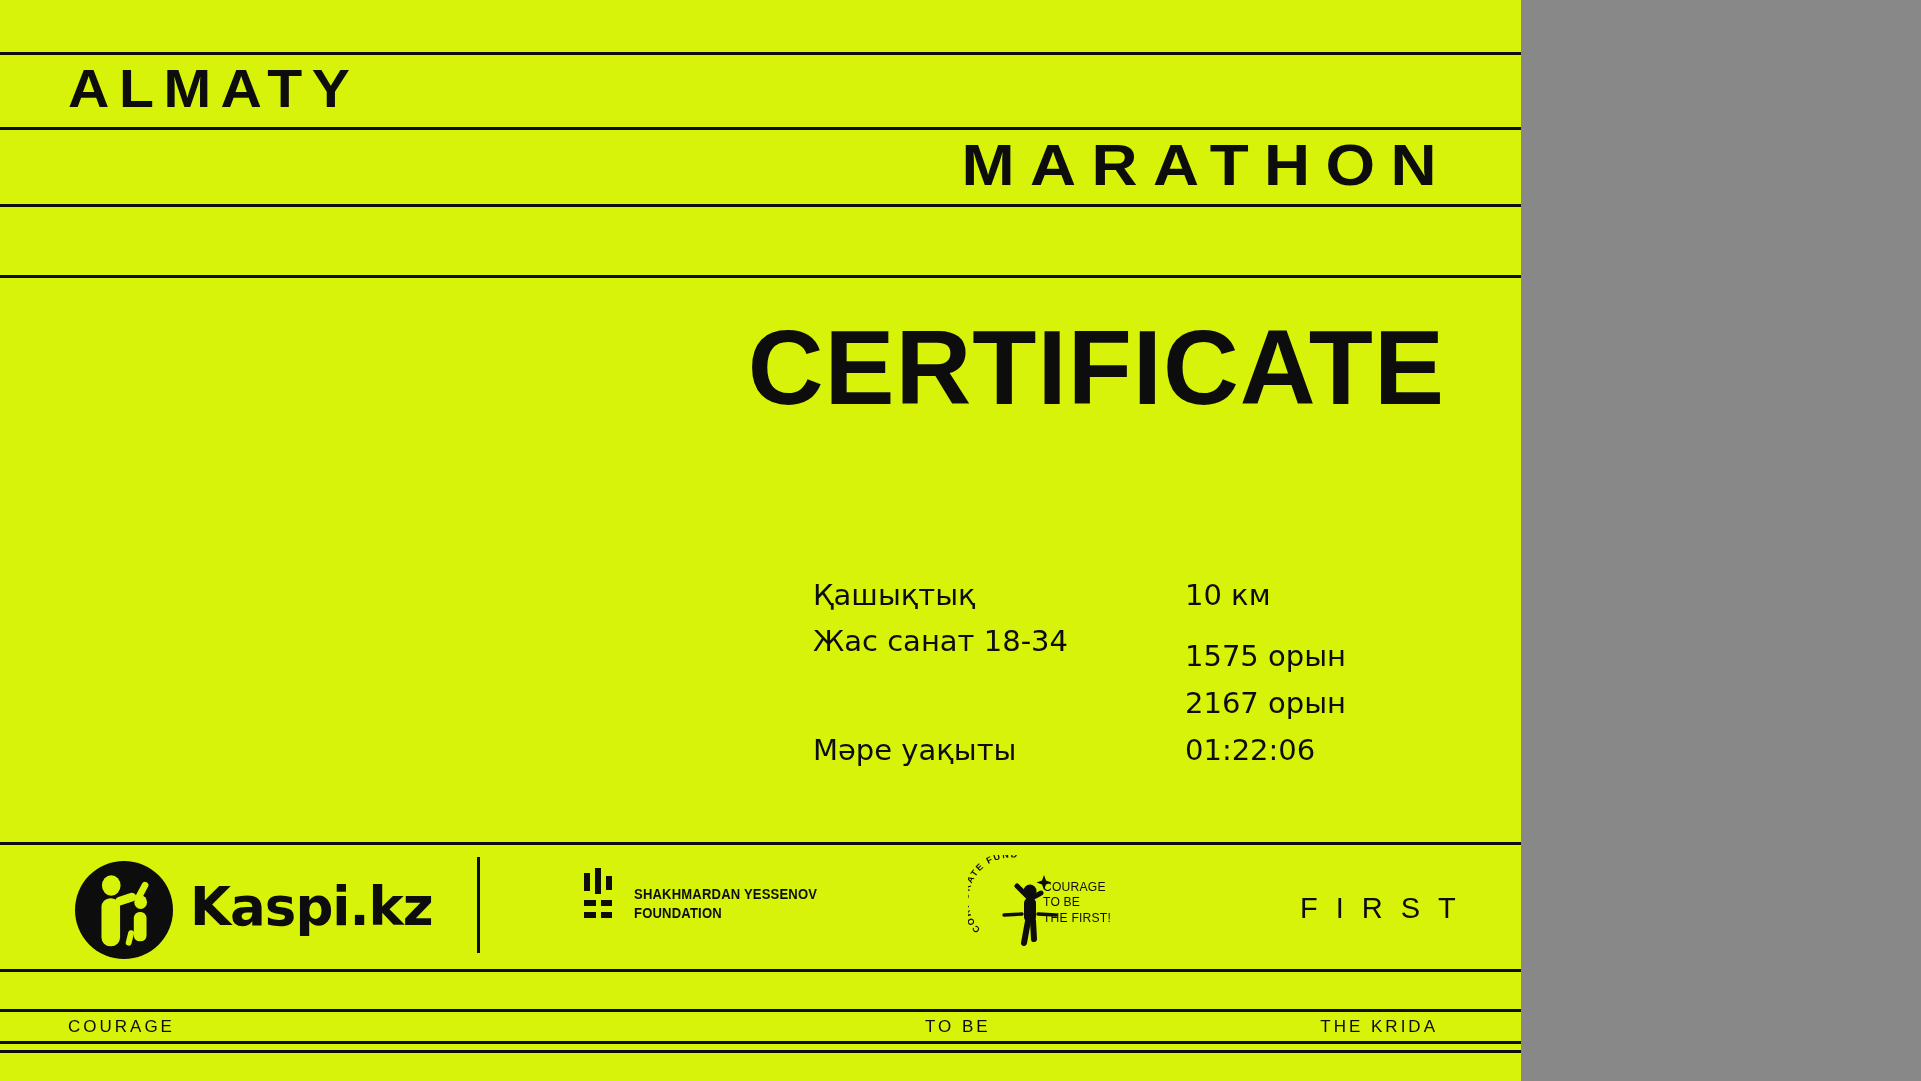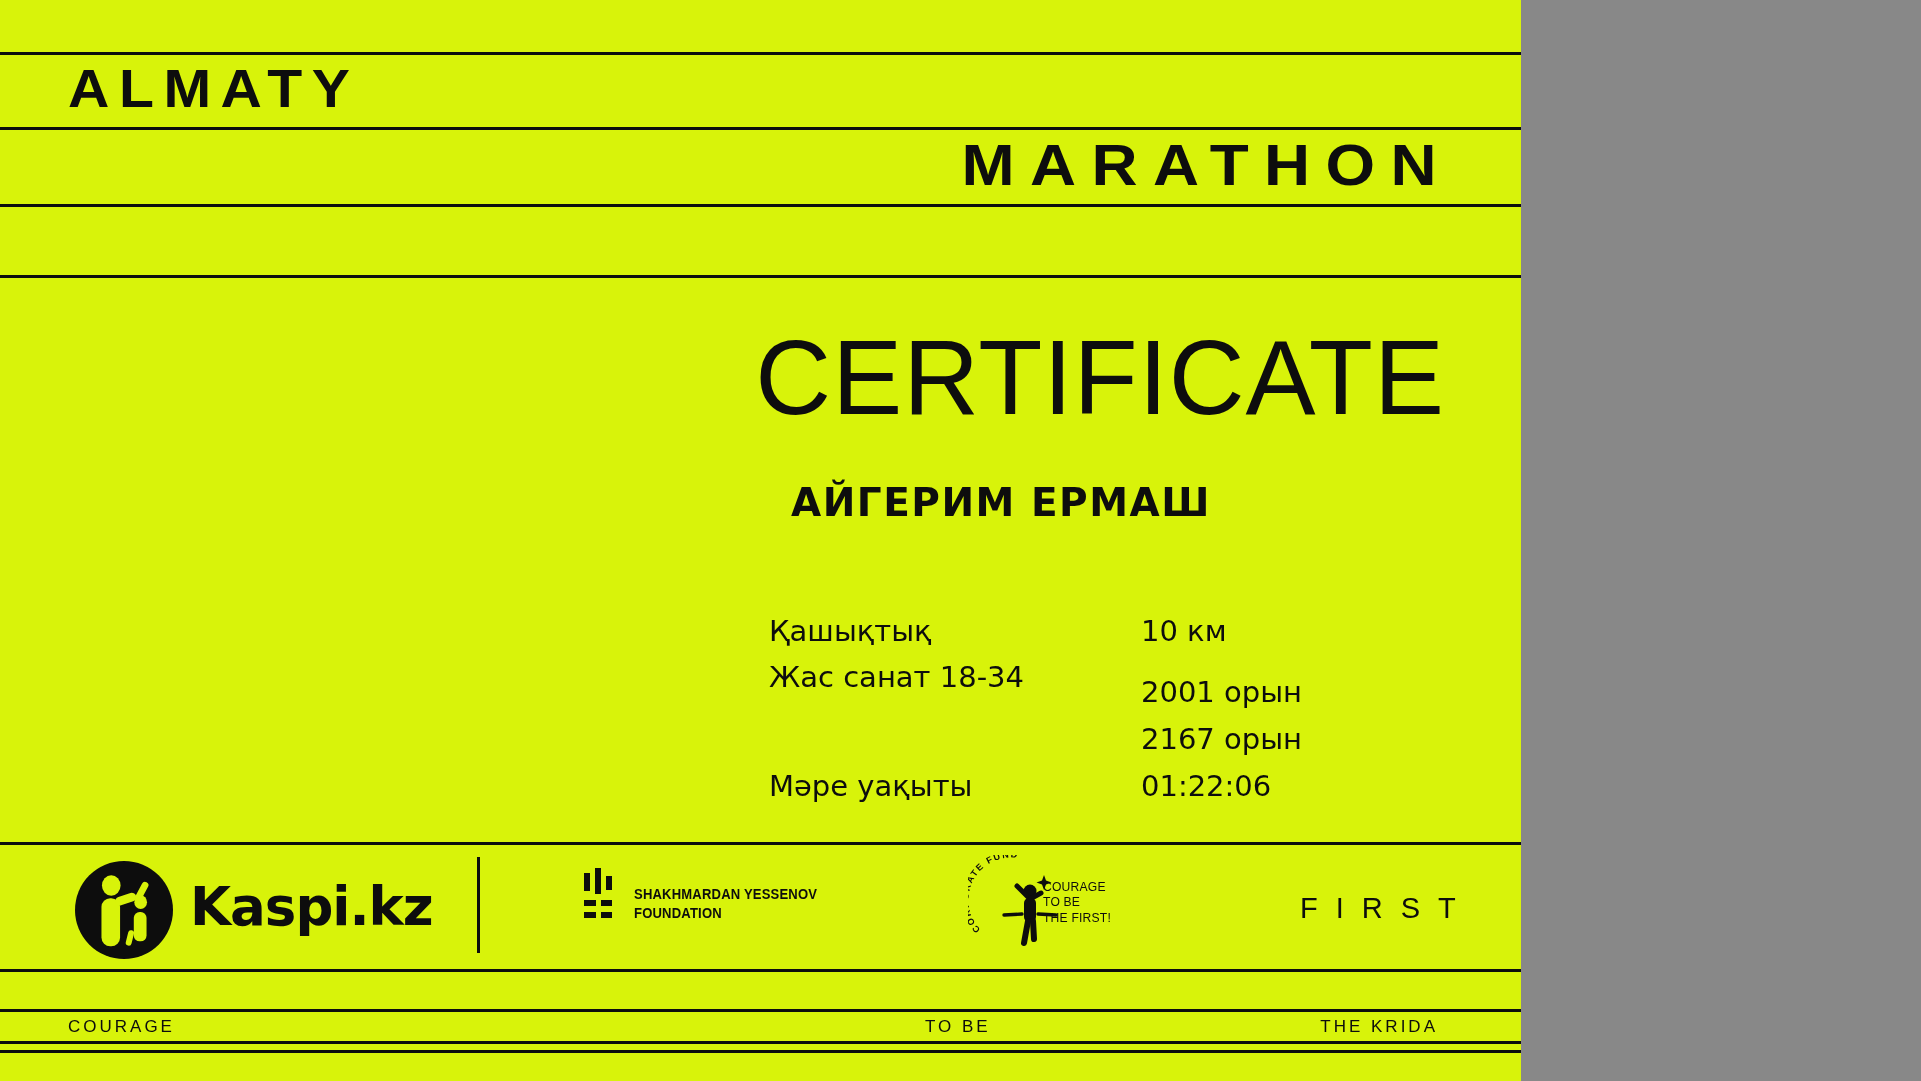--- a/index.html
+++ b/index.html
@@ -28,35 +28,34 @@
     font-weight:bold;font-size:58px;line-height:58px;letter-spacing:14px;
     transform:scaleX(1.10);transform-origin:right center;white-space:nowrap;
     margin-right:-14px; 
   }
   .estline{
     position:absolute;right:84px;top:226px;
     font-weight:600;font-size:27px;line-height:27px;letter-spacing:5px;
     white-space:nowrap;margin-right:-5px;
   }
   .cert-title{
-    position:absolute;right:76px;top:328px;
-    font-weight:400;font-size:105px;line-height:100px;letter-spacing:1px;
+    position:absolute;right:76px;top:318px;
+    font-weight:700;font-size:105px;line-height:100px;letter-spacing:1px;
     font-family:"Liberation Sans",sans-serif;white-space:nowrap;
   }
   .runner-name{
     position:absolute;left:791px;top:481px;
     font-family:"DejaVu Sans",sans-serif;
     font-weight:bold;font-size:39px;line-height:44px;letter-spacing:1.5px;
     white-space:nowrap;
   }
   .row{
-    position:absolute;left:769px;width:780px;height:36px;
+    position:absolute;left:813px;width:780px;height:36px;
     font-family:"DejaVu Sans",sans-serif;font-size:29px;line-height:34px;
     white-space:nowrap;
-    margin-top:36px;
   }
   .row .val{position:absolute;left:372px;top:0;}
   .row .val.shift{transform:translateY(15px);}
 
   
   .kaspi-badge{position:absolute;left:75px;top:861px;width:98px;height:98px;}
   .kaspi-word{
     position:absolute;left:190px;top:877px;
     font-family:"DejaVu Sans",sans-serif;font-weight:bold;
     font-size:53px;line-height:60px;letter-spacing:-1px;white-space:nowrap;
@@ -110,29 +109,28 @@
   <div class="hline" style="top:842px"></div>
   <div class="hline" style="top:969px"></div>
   <div class="hline" style="top:1009px"></div>
   <div class="hline" style="top:1041px"></div>
   <div class="hline" style="top:1050px"></div>
 
   <div class="almaty">ALMATY</div>
   <div class="marathon">MARATHON</div>
 
   <div class="cert-title">CERTIFICATE</div>
-  <div class="runner-name">АЙГЕРИМ ЕРМАШ</div>
 
   <div class="row" style="top:578px">
     <span>Қашықтық</span>
     <span class="val">10 км</span>
   </div>
   <div class="row" style="top:624px">
     <span>Жас санат 18-34</span>
-    <span class="val shift">2001 орын</span>
+    <span class="val shift">1575 орын</span>
   </div>
   <div class="row" style="top:686px">
     <span class="val">2167 орын</span>
   </div>
   <div class="row" style="top:733px">
     <span>Мәре уақыты</span>
     <span class="val">01:22:06</span>
   </div>
 
   <div class="kaspi-badge">

